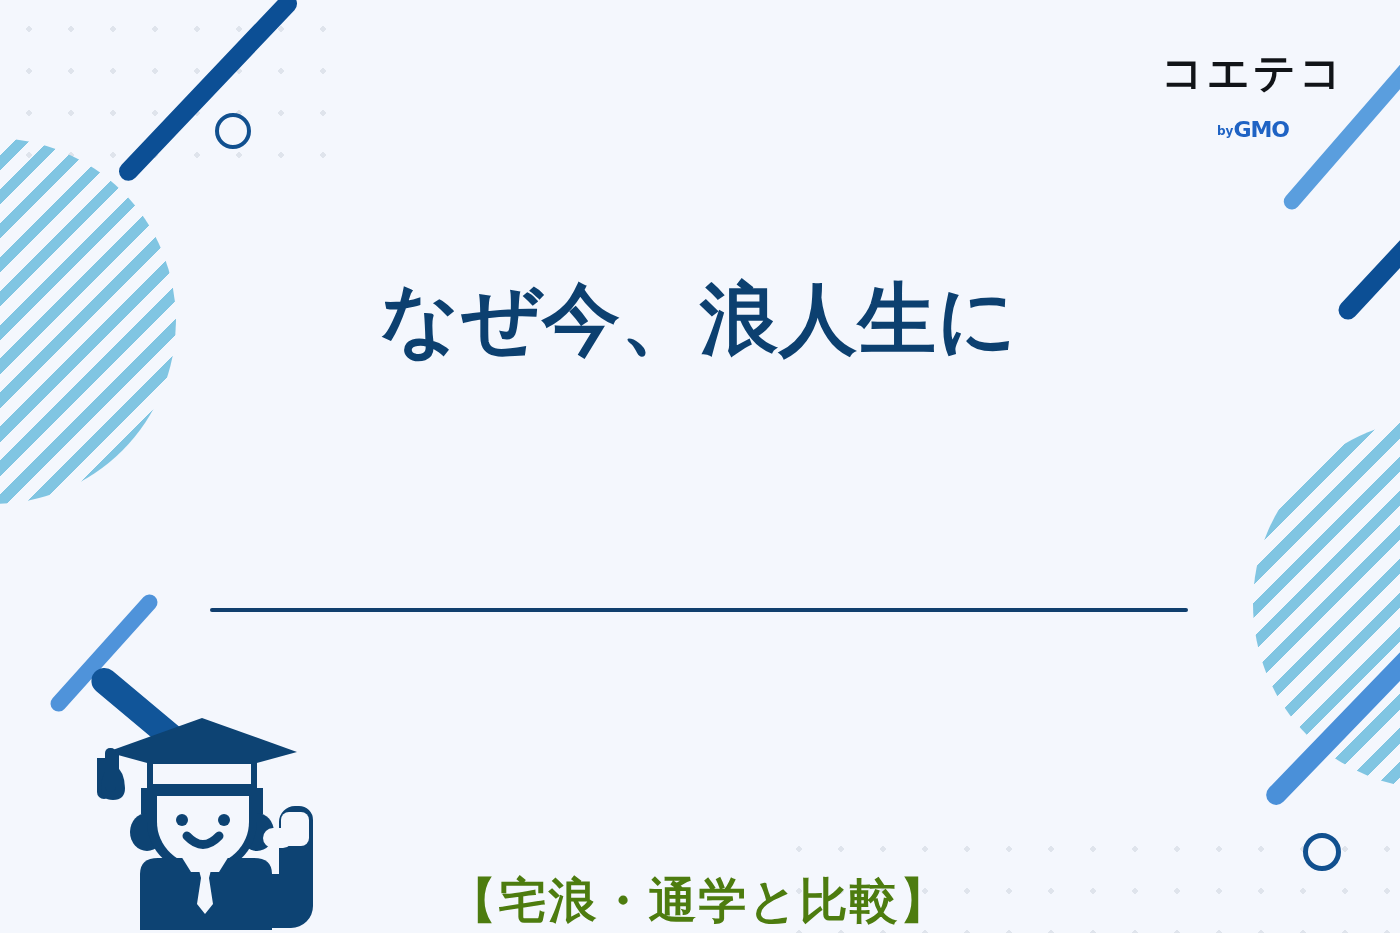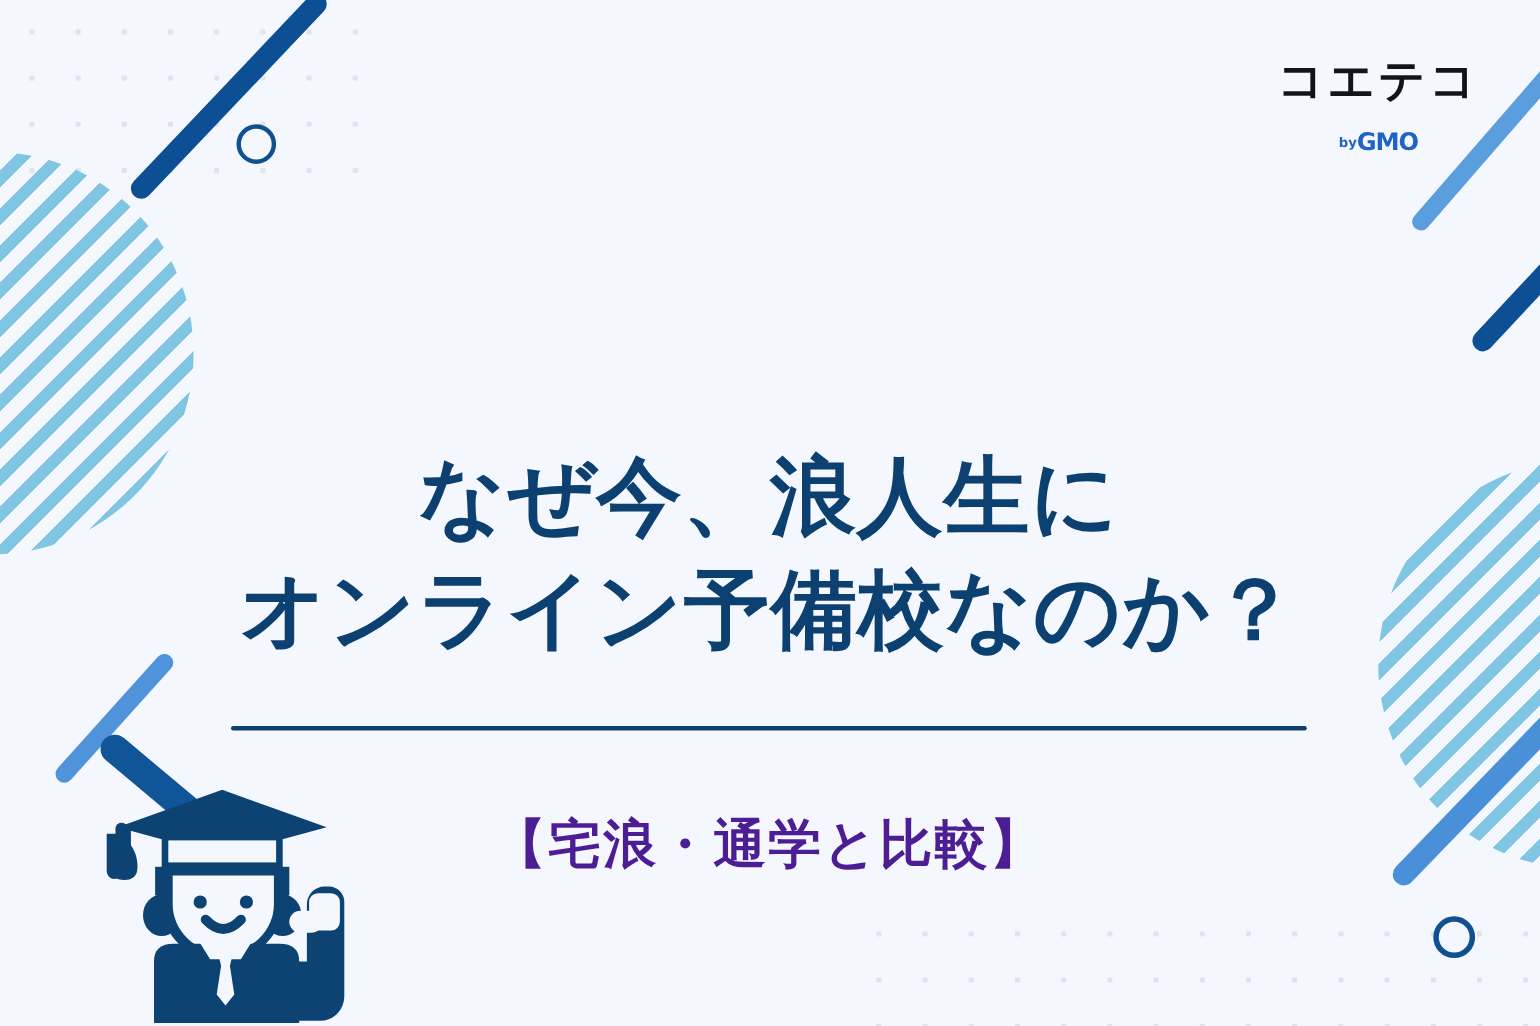--- a/index.html
+++ b/index.html
@@ -143,21 +143,21 @@
   
   #content {
     position: absolute;
     left: 0;
     top: 0;
     width: 1398px;
     height: 933px;
     display: flex;
     flex-direction: column;
     align-items: center;
-    justify-content: center;
+    justify-content: space-between;
     pointer-events: none;
   }
   #title {
     margin-top: 268px;
     width: 1160px;
     text-align: center;
     color: #0c4070;
     font-size: 78px;
     font-weight: 700;
     line-height: 1.32;
@@ -167,21 +167,21 @@
   #divider {
     margin-top: 53px;
     width: 978px;
     height: 4px;
     background: #103f6e;
     border-radius: 2px;
   }
   #subtitle {
     margin-top: 72px;
     text-align: center;
-    color: #4c1d95;
+    color: #4d7c0f;
     font-size: 48px;
     font-weight: 700;
     letter-spacing: 2px;
     white-space: nowrap;
   }
 
   
   #graduate {
     position: absolute;
     left: 85px;
@@ -251,19 +251,18 @@
     <g>
       <path d="M160 214 h34 v-52 a16 16 0 0 1 16 -16 h4 a14 14 0 0 1 14 14 v86 a22 22 0 0 1 -22 22 h-46 Z" fill="#0d4373"></path>
       <rect x="196" y="152" width="28" height="34" rx="8" fill="#f4f7fd"></rect>
       <rect x="178" y="168" width="30" height="20" rx="10" fill="#f4f7fd"></rect>
     </g>
   </svg>
 
   <div id="content">
     <div id="title">
       <span class="line">なぜ今、浪人生に</span>
-      <span class="line">オンライン予備校なのか？</span>
     </div>
     <div id="divider"></div>
     <div id="subtitle">【宅浪・通学と比較】</div>
   </div>
 
 </div>
 
 </body></html>

